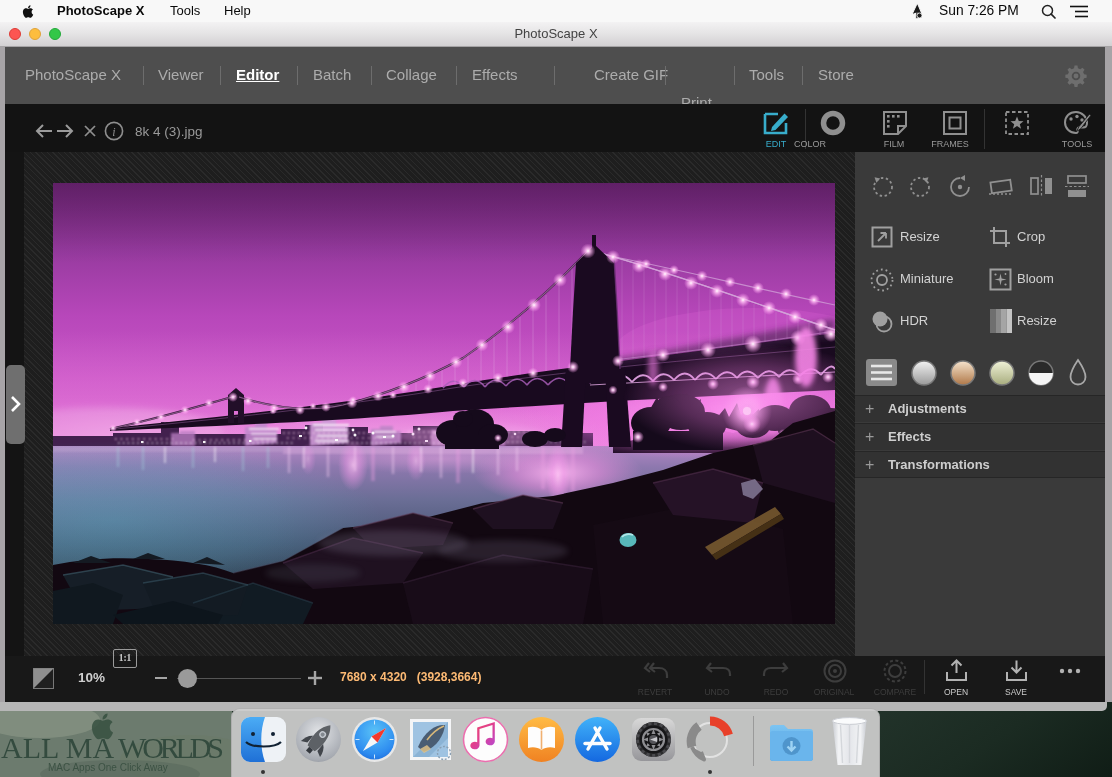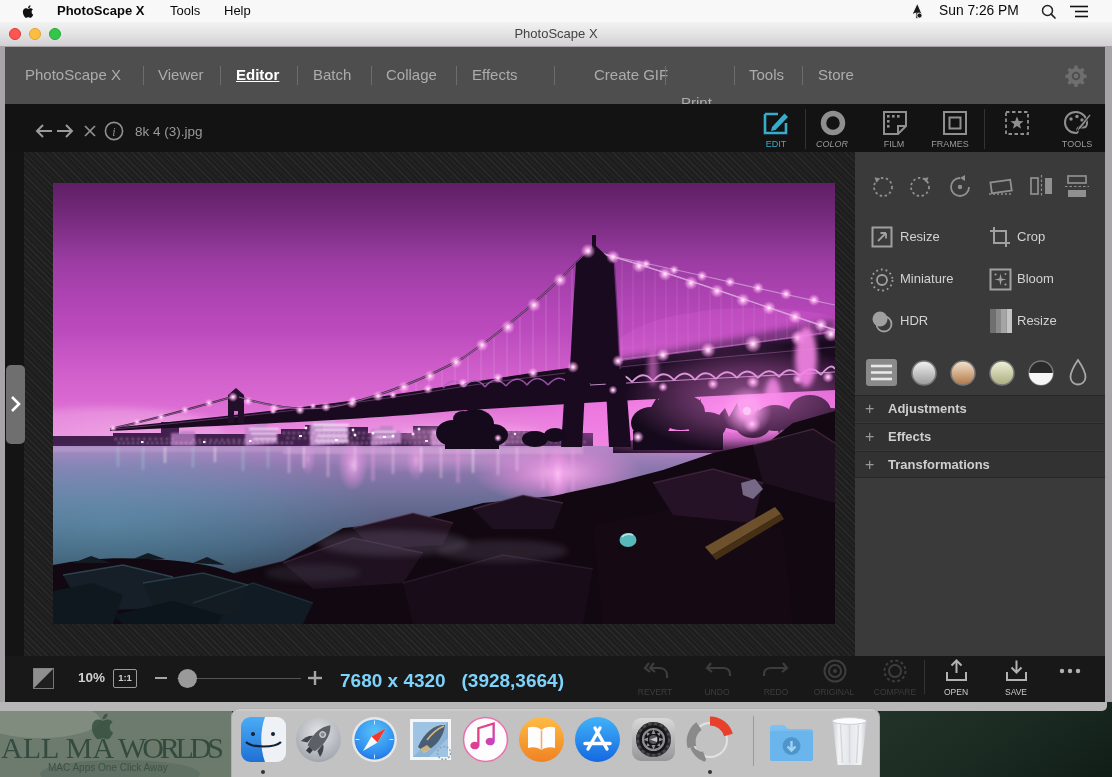--- a/index.html
+++ b/index.html
@@ -120,21 +120,21 @@
 
   <svg class="abs" style="left:763px;top:111px" width="26" height="25" viewBox="0 0 26 25">
       <path d="M2,3 L15,3 M2,3 L2,22 L23,22 L23,12" fill="none" stroke="#38adcb" stroke-width="2.6"></path>
       <path d="M9,16 L21.5,2.5 L25,6 L12.5,19 L8,20 Z" fill="#38adcb"></path>
     </svg>
   <div class="tblabel" style="left:746px;color:#38adcb;">EDIT</div>
   <div class="abs" style="left:805px;top:109px;width:1px;height:40px;background:#333;"></div>
   <svg class="abs" style="left:820px;top:110px" width="26" height="26" viewBox="0 0 26 26">
       <circle cx="13" cy="13" r="9.5" fill="none" stroke="#8f8f8f" stroke-width="5.5"></circle>
     </svg>
-  <div class="tblabel" style="left:802px;font-style:italic;">COLOR</div>
+  <div class="tblabel" style="left:780px;">COLOR</div>
   <svg class="abs" style="left:882px;top:110px" width="26" height="26" viewBox="0 0 26 26">
       <path d="M2,2 L24,2 L24,16 L16,24 L2,24 Z" fill="none" stroke="#8f8f8f" stroke-width="2"></path>
       <path d="M16,24 L16,16 L24,16" fill="none" stroke="#8f8f8f" stroke-width="2"></path>
       <g fill="#8f8f8f">
         <rect x="5" y="5" width="2.6" height="2.6"></rect>
         <rect x="10" y="5" width="2.6" height="2.6"></rect>
         <rect x="15" y="5" width="2.6" height="2.6"></rect>
         <rect x="5" y="10" width="2.6" height="2.6"></rect>
         <rect x="5" y="15" width="2.6" height="2.6"></rect>
       </g>
@@ -686,31 +686,31 @@
       <span style="position:absolute;left:33px;top:5px;font-weight:bold;">Transformations</span>
       <span style="position:absolute;left:10px;top:4px;color:#9a9a9a;font-size:16px;">+</span>
     </div>
 
   <div id="statusbar" class="abs"></div>
   <svg class="abs" style="left:33px;top:668px" width="21" height="21" viewBox="0 0 21 21">
       <rect x="0.5" y="0.5" width="20" height="20" fill="#1f1f1f" stroke="#777" stroke-width="1"></rect>
       <path d="M0.5,0.5 L20.5,0.5 L0.5,20.5 Z" fill="#8f8f8f"></path>
     </svg>
   <span class="abs" style="left:78px;top:670px;font-size:13.5px;color:#cfcfcf;font-weight:bold;">10%</span>
-  <div class="abs" style="left:113px;top:669px;width:24px;height:19px;border:1.6px solid #9a9a9a;border-radius:2px;color:#cfcfcf;font-size:9.5px;font-weight:bold;text-align:center;line-height:16px;">1:1</div>
+  <div class="abs" style="left:113px;top:649px;width:24px;height:19px;border:1.6px solid #9a9a9a;border-radius:2px;color:#cfcfcf;font-size:9.5px;font-weight:bold;text-align:center;line-height:16px;font-family:Liberation Serif, serif;">1:1</div>
   <div class="abs" style="left:155px;top:677px;width:12px;height:2.4px;background:#a5a5a5;"></div>
   <div class="abs" style="left:177px;top:677.5px;width:124px;height:1.6px;background:#555;"></div>
   <div class="abs" style="left:178px;top:669px;width:19px;height:19px;border-radius:50%;background:#9a9a9a;"></div>
   <svg class="abs" style="left:308px;top:671px" width="14" height="14" viewBox="0 0 14 14">
       <g fill="#a5a5a5">
         <rect x="0" y="5.8" width="14" height="2.4"></rect>
         <rect x="5.8" y="0" width="2.4" height="14"></rect>
       </g>
     </svg>
-  <span class="abs" style="left:340px;top:670px;font-size:19px;color:#7dd3fc;font-weight:bold;">7680 x 4320&nbsp;&nbsp;&nbsp;(3928,3664)</span>
+  <span class="abs" style="left:340px;top:670px;font-size:12px;color:#fdba74;font-weight:bold;">7680 x 4320&nbsp;&nbsp;&nbsp;(3928,3664)</span>
 
   <svg class="abs" style="left:640px;top:659px" width="30" height="24" viewBox="0 0 30 24">
       <path d="M9,4 L5,9 L10,13 M14,4 L10,9 L15,13 M10,9 L19,9 C24,9 27,12 27,16 L27,19" fill="none" stroke="#3d3d3d" stroke-width="2.2"></path>
     </svg>
   <div class="stlabel" style="left:620px;">REVERT</div>
   <svg class="abs" style="left:703px;top:659px" width="30" height="24" viewBox="0 0 30 24">
       <path d="M8,4 L4,9 L9,13 M4,9 L20,9 C25,9 27,12 27,15 L27,17" fill="none" stroke="#3d3d3d" stroke-width="2.2"></path>
     </svg>
   <div class="stlabel" style="left:682px;">UNDO</div>
   <svg class="abs" style="left:761px;top:659px" width="30" height="24" viewBox="0 0 30 24">

